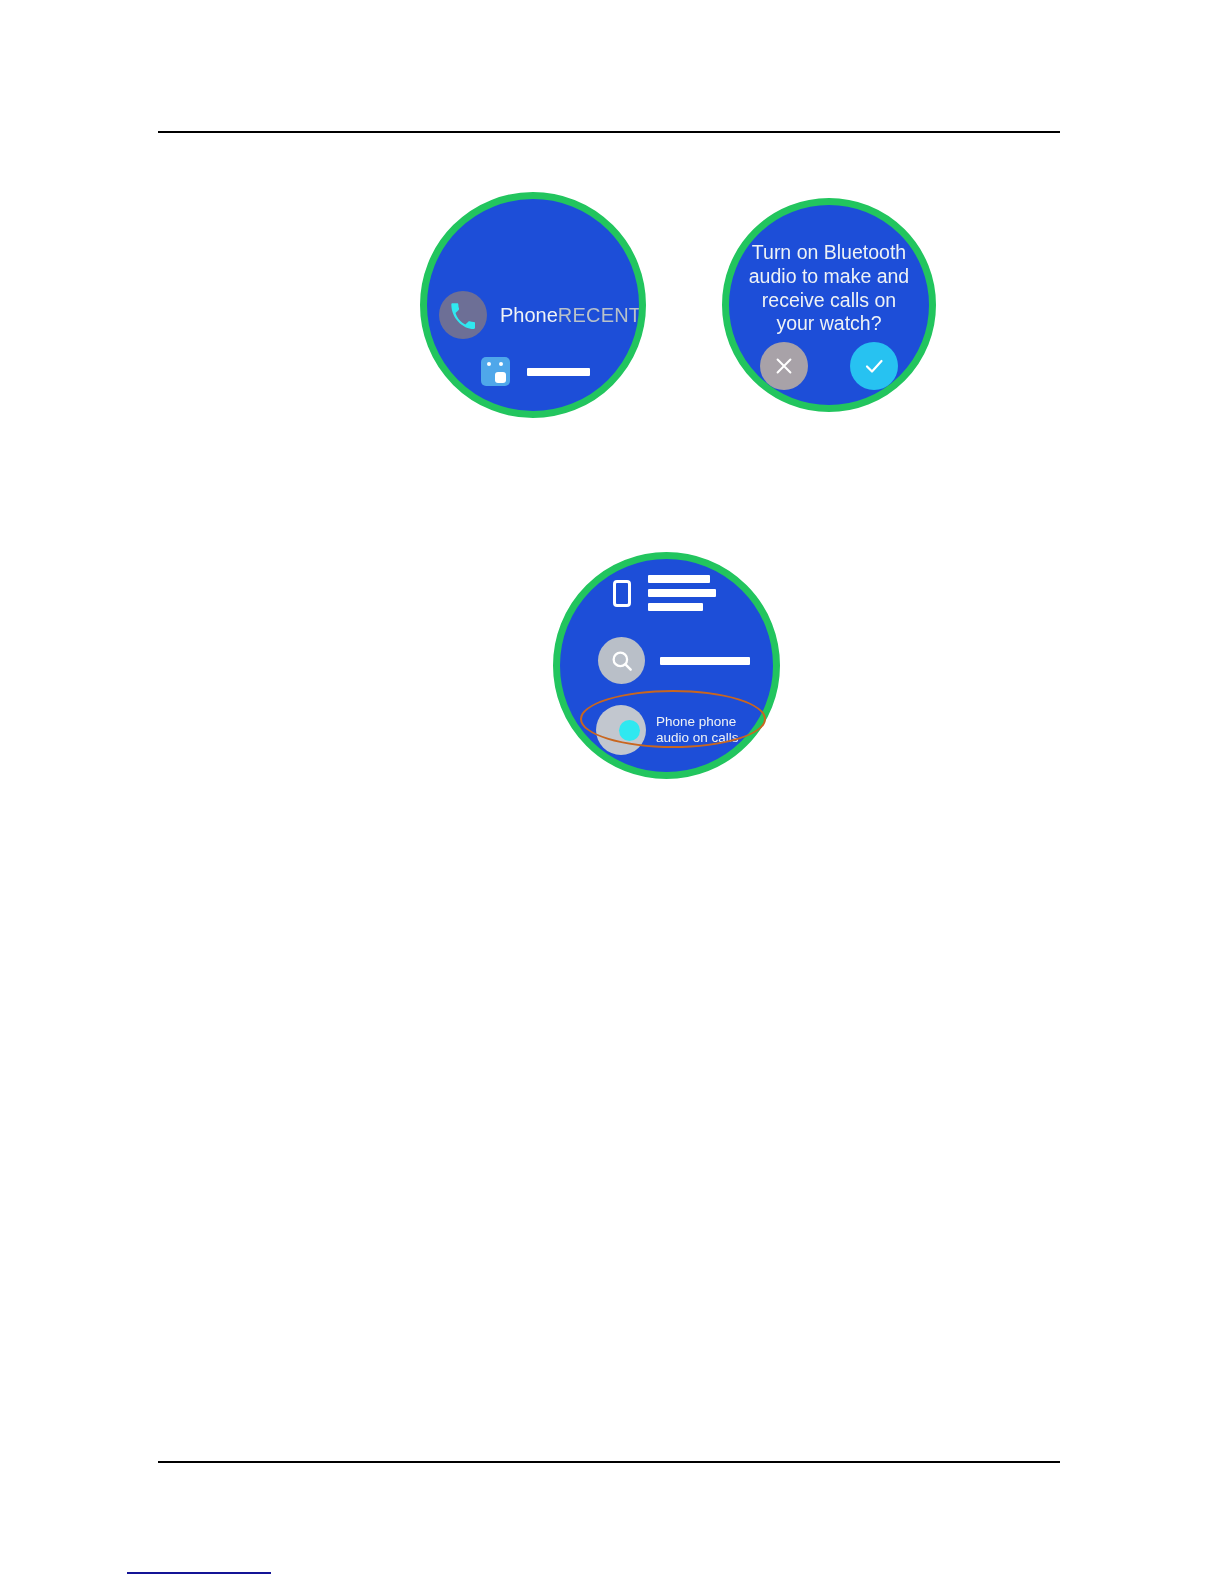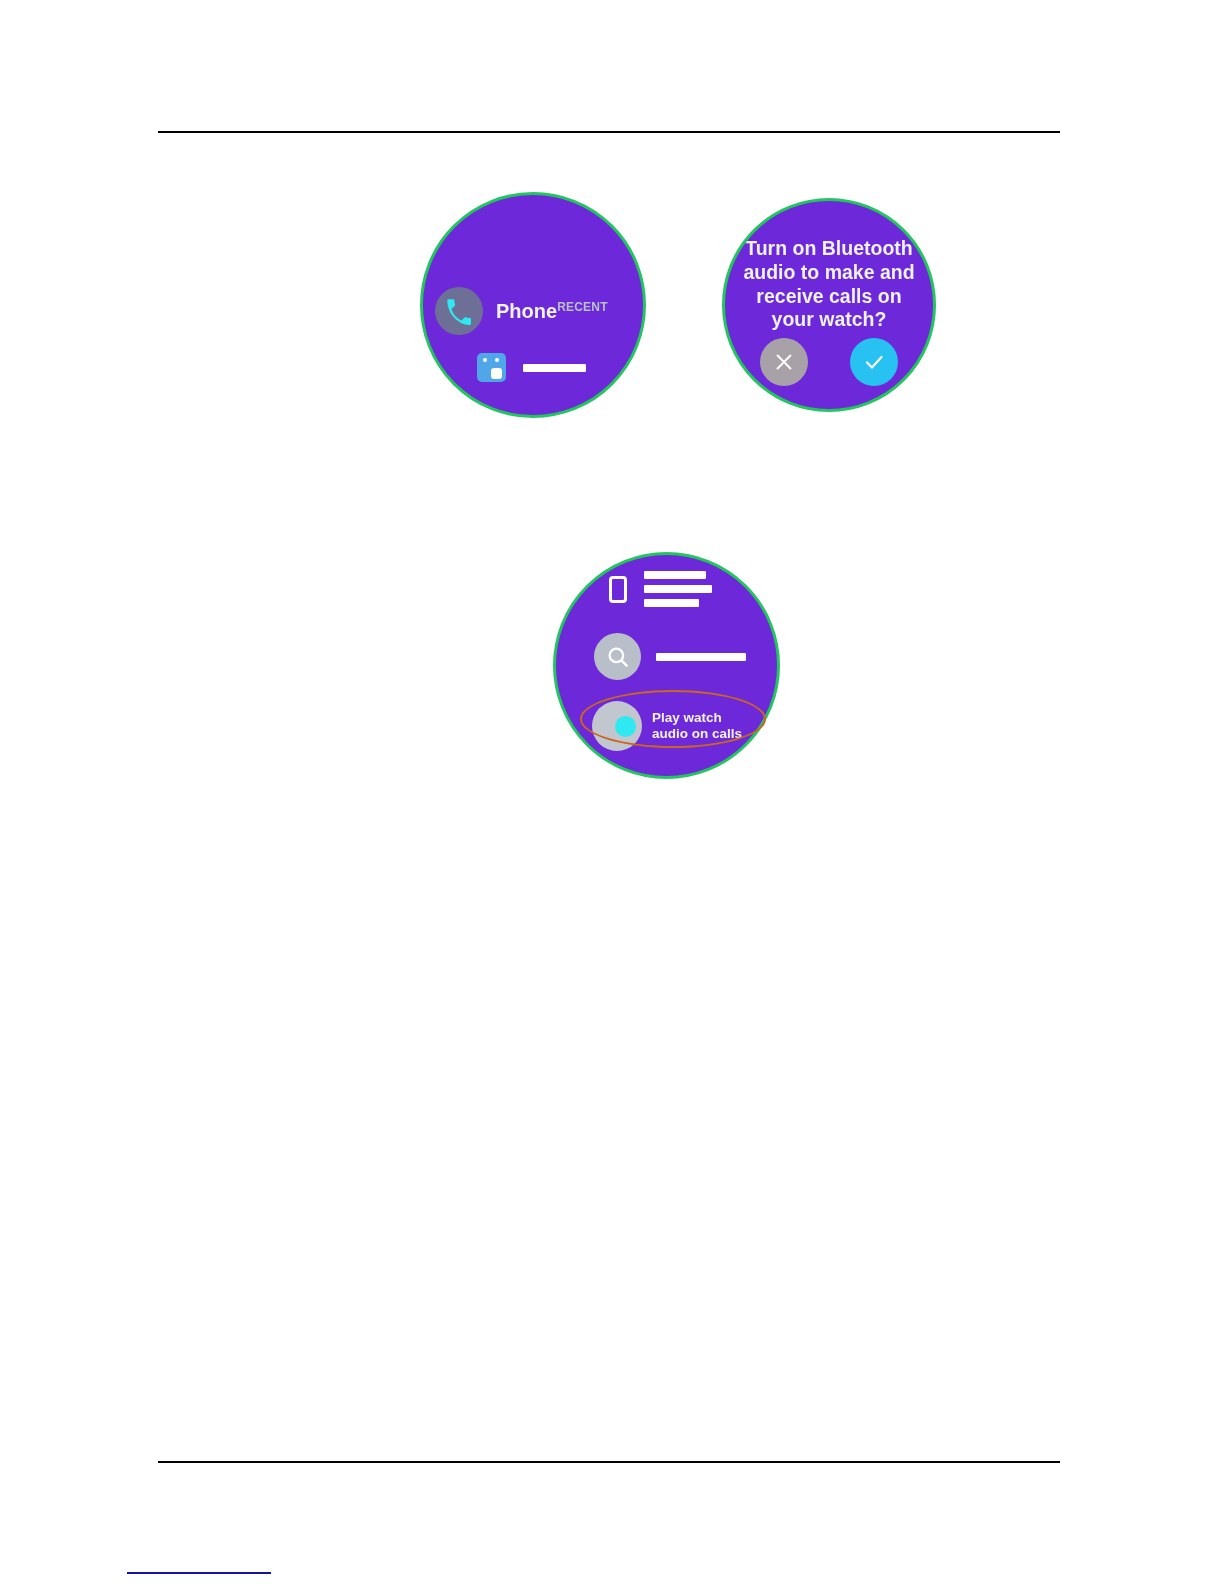--- a/index.html
+++ b/index.html
@@ -32,25 +32,24 @@
     top: 1572px;
     width: 144px;
     height: 2px;
     background: #141496;
   }
 
   
   .watch {
     position: absolute;
     border-radius: 50%;
-    background: #6d28d9;
+    background: #1d4ed8;
     box-sizing: border-box;
-    border: 3px solid #22c55e;
+    border: 7px solid #22c55e;
     overflow: hidden;
-    font-weight: bold;
   }
 
   .watch-inner {
     position: absolute;
     inset: 0;
     border-radius: 50%;
   }
 
   
   #watch-phone-app {
@@ -80,21 +79,21 @@
     margin-left: 13px;
     display: flex;
     line-height: 1.02;
   }
   .w1-title {
     color: #f0f3f6;
     font-size: 20px;
   }
   .w1-sub {
     color: #b8c1c9;
-    font-size: 12px;
+    font-size: 20px;
     letter-spacing: 0.2px;
   }
   .w1-row2 {
     position: absolute;
     left: 54px;
     top: 158px;
     display: flex;
     align-items: center;
   }
   .w1-appicon {
@@ -353,21 +352,21 @@
         </svg>
       </div>
       <div class="w3-bar-mid"></div>
     </div>
 
     <div class="w3-row-bot">
       <div class="toggle-knob">
         <span class="on-dot"></span>
       </div>
       <div class="w3-toggle-label">
-        <span>Play watch</span><br>
+        <span>Phone phone</span><br>
         <span>audio on calls</span>
       </div>
     </div>
 
   </div>
 </div>
 
 <div class="annot-ellipse"></div>
 
 </body></html>

